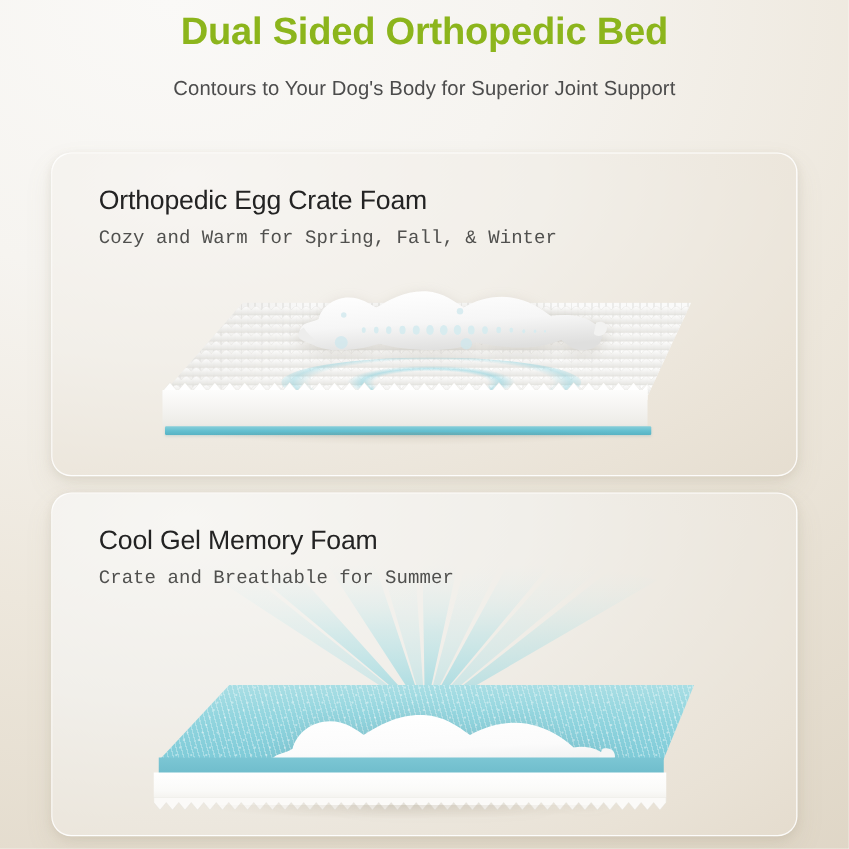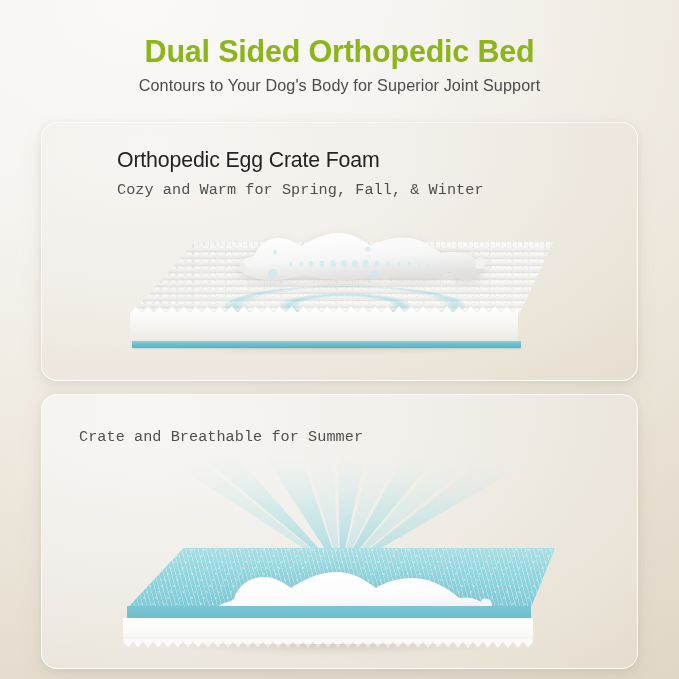--- a/index.html
+++ b/index.html
@@ -13,36 +13,36 @@
 
   body {
     font-family: "Liberation Sans", sans-serif;
     background:
       radial-gradient(ellipse 150% 120% at 20% 0%, #FAF9F7 0%, #F6F4F0 28%, #EDE7DC 60%, #DFD6C6 100%);
     position: relative;
   }
 
   
   .header {
-    padding-top: 34px;
+    padding-top: 8px;
     text-align: center;
   }
   .main-title {
     font-size: 30.5px;
     font-weight: 700;
     color: #8CB51C;
     letter-spacing: -0.2px;
     line-height: 1.15;
   }
   .sub-title {
     font-size: 16.2px;
     font-weight: 300;
     color: #4C4C4C;
     letter-spacing: 0.1px;
-    margin-top: 7px;
+    margin-top: 19px;
   }
 
   
   .cards {
     position: absolute;
     left: 41px;
     top: 122px;
     width: 597px;
   }
 
@@ -53,21 +53,20 @@
     box-shadow:
       0 2px 7px rgba(150,135,110,0.16),
       0 10px 22px rgba(150,135,110,0.10);
     overflow: hidden;
   }
 
   .card-1 {
     height: 259px;
     background:
       radial-gradient(ellipse 120% 140% at 18% 8%, #F7F5F2 0%, #F2EFE9 40%, #EAE3D7 78%, #E4DCCE 100%);
-    padding-left: 38px;
   }
 
   .card-2 {
     height: 275px;
     margin-top: 13px;
     background:
       radial-gradient(ellipse 120% 140% at 18% 8%, #F7F6F3 0%, #F1EFEA 38%, #E9E2D6 80%, #E3DACB 100%);
   }
 
   .card-text {
@@ -364,20 +363,21 @@
         <div class="slab1-front"></div>
         <div class="slab1-stripe"></div>
         <div class="slab1-shadow"></div>
       </div>
     </div>
   </div>
 
   <div class="card card-2">
 
     <div class="card-text">
+      <div class="card-title">Cool Gel Memory Foam</div>
       <div class="card-sub">Crate and Breathable for Summer</div>
     </div>
 
     <div class="stage">
 
       <svg class="rays" viewBox="0 0 400 120" preserveAspectRatio="none">
         <defs>
           <linearGradient id="rayG" x1="0" y1="1" x2="0" y2="0">
             <stop offset="0%" stop-color="#63C9DA" stop-opacity="0.62"></stop>
             <stop offset="55%" stop-color="#8FDAE4" stop-opacity="0.30"></stop>

